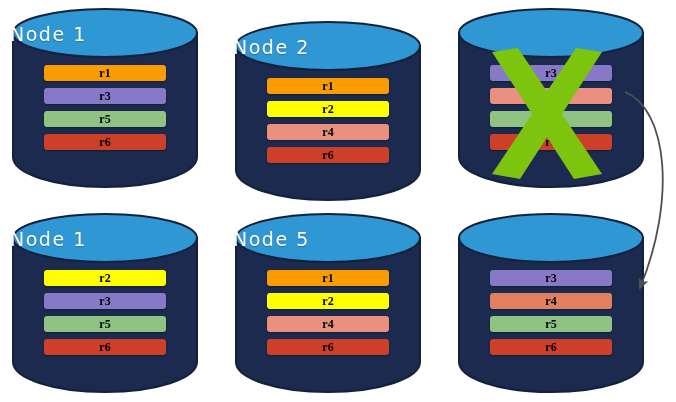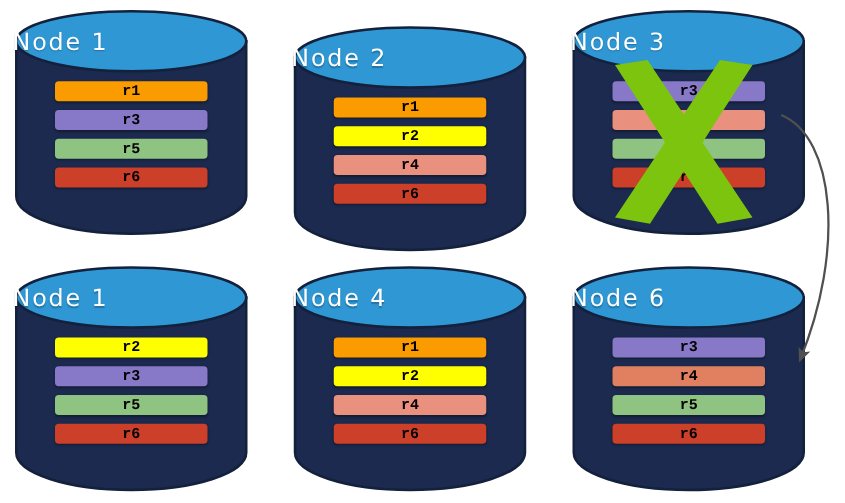--- a/index.html
+++ b/index.html
@@ -59,21 +59,21 @@
   .bar-label {
     position: absolute;
     left: 0;
     top: 0;
     width: 100%;
     height: 16px;
     line-height: 16px;
     text-align: center;
     font-size: 12px;
     font-weight: bold;
-    font-family: Liberation Mono, monospace;
+    font-family: Liberation Serif, serif;
     color: #000000;
   }
   .xmark {
     position: absolute;
     left: 0;
     top: 0;
     width: 190px;
     height: 185px;
     pointer-events: none;
   }
@@ -132,21 +132,20 @@
           <div class="bar" style="background: rgb(204, 63, 41);">
             <span class="bar-label">r6</span>
           </div>
         </div>
       </div>
       <div class="node" style="left: 456px; top: 5px;">
         <svg viewBox="0 0 190 185">
           <path d="M 3 28 L 3 152 A 92 30 0 0 0 187 152 L 187 28 Z" fill="#1b2a4e" stroke="#13213d" stroke-width="2"></path>
           <ellipse cx="95" cy="28" rx="92" ry="24" fill="#2e97d4" stroke="#13213d" stroke-width="2"></ellipse>
         </svg>
-        <div class="node-label">Node 3</div>
         <div class="bars">
           <div class="bar" style="background: rgb(136, 120, 200);">
             <span class="bar-label">r3</span>
           </div>
           <div class="bar" style="background: rgb(233, 144, 127);">
             <span class="bar-label">r4</span>
           </div>
           <div class="bar" style="background: rgb(143, 195, 129);">
             <span class="bar-label">r5</span>
           </div>
@@ -180,42 +179,41 @@
           <div class="bar" style="background: rgb(204, 63, 41);">
             <span class="bar-label">r6</span>
           </div>
         </div>
       </div>
       <div class="node" style="left: 233px; top: 210px;">
         <svg viewBox="0 0 190 185">
           <path d="M 3 28 L 3 152 A 92 30 0 0 0 187 152 L 187 28 Z" fill="#1b2a4e" stroke="#13213d" stroke-width="2"></path>
           <ellipse cx="95" cy="28" rx="92" ry="24" fill="#2e97d4" stroke="#13213d" stroke-width="2"></ellipse>
         </svg>
-        <div class="node-label">Node 4</div>
+        <div class="node-label">Node 5</div>
         <div class="bars">
           <div class="bar" style="background: rgb(250, 155, 0);">
             <span class="bar-label">r1</span>
           </div>
           <div class="bar" style="background: rgb(255, 255, 0);">
             <span class="bar-label">r2</span>
           </div>
           <div class="bar" style="background: rgb(233, 144, 127);">
             <span class="bar-label">r4</span>
           </div>
           <div class="bar" style="background: rgb(204, 63, 41);">
             <span class="bar-label">r6</span>
           </div>
         </div>
       </div>
       <div class="node" style="left: 456px; top: 210px;">
         <svg viewBox="0 0 190 185">
           <path d="M 3 28 L 3 152 A 92 30 0 0 0 187 152 L 187 28 Z" fill="#1b2a4e" stroke="#13213d" stroke-width="2"></path>
           <ellipse cx="95" cy="28" rx="92" ry="24" fill="#2e97d4" stroke="#13213d" stroke-width="2"></ellipse>
         </svg>
-        <div class="node-label">Node 6</div>
         <div class="bars">
           <div class="bar" style="background: rgb(136, 120, 200);">
             <span class="bar-label">r3</span>
           </div>
           <div class="bar" style="background: rgb(224, 128, 96);">
             <span class="bar-label">r4</span>
           </div>
           <div class="bar" style="background: rgb(143, 195, 129);">
             <span class="bar-label">r5</span>
           </div>

